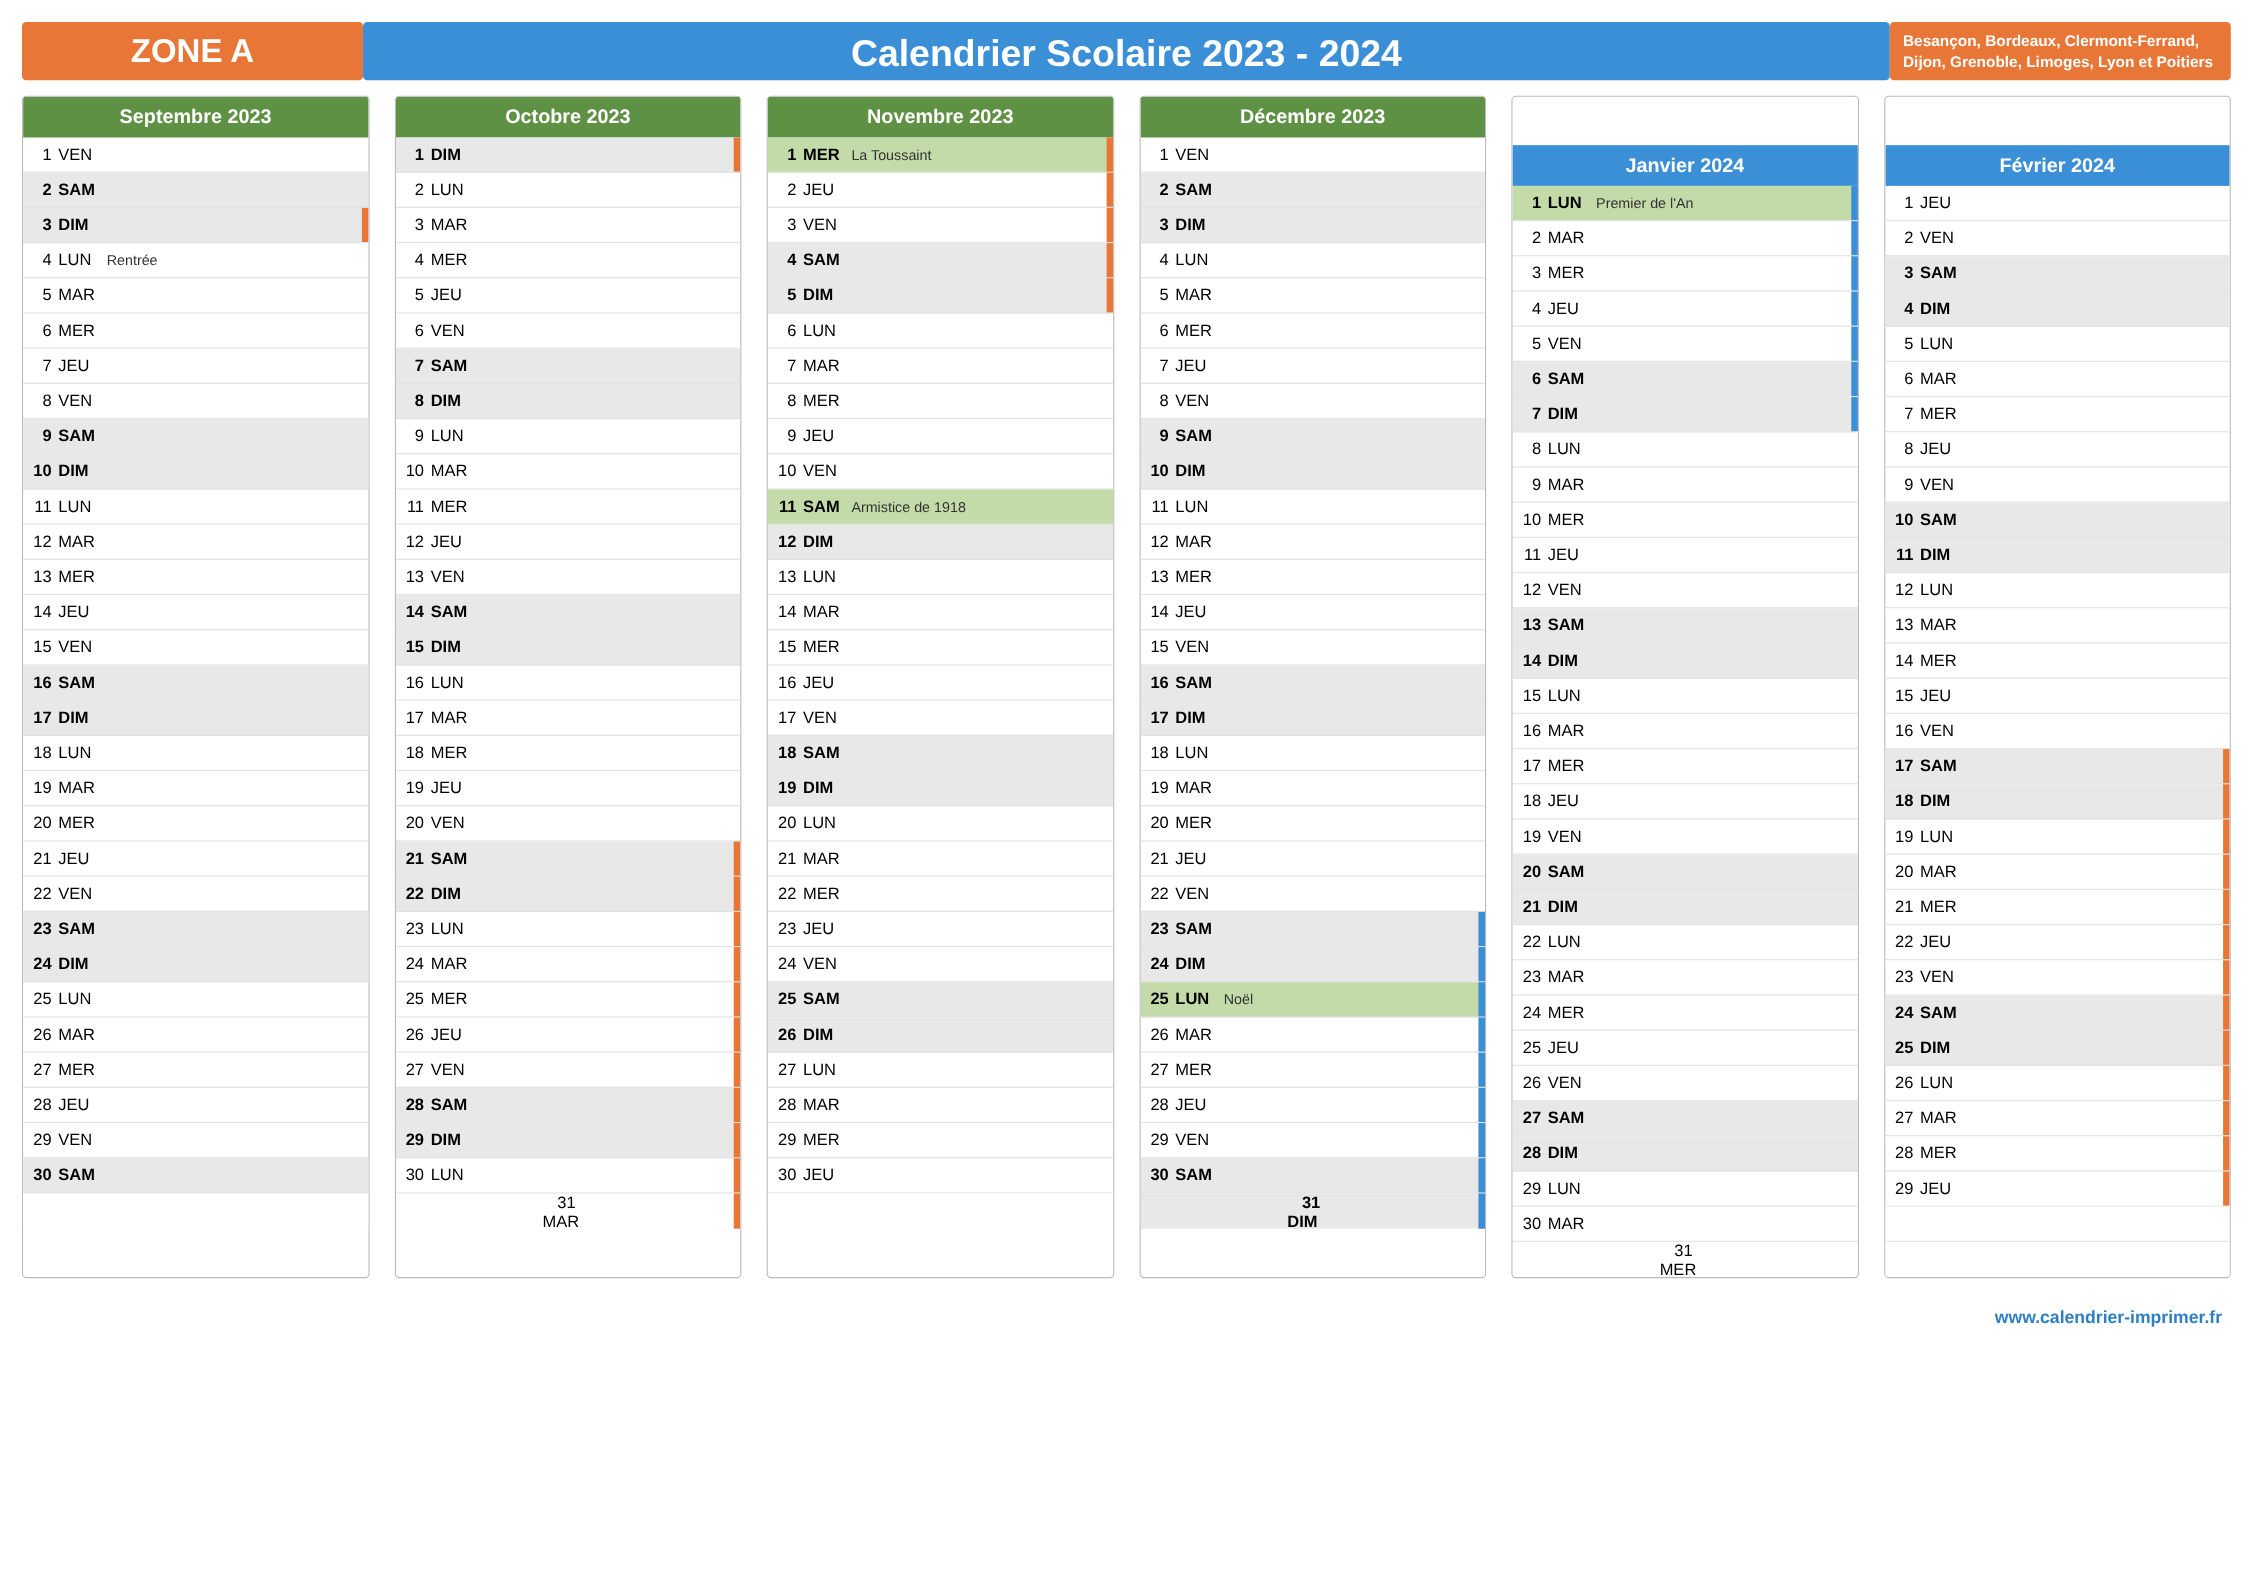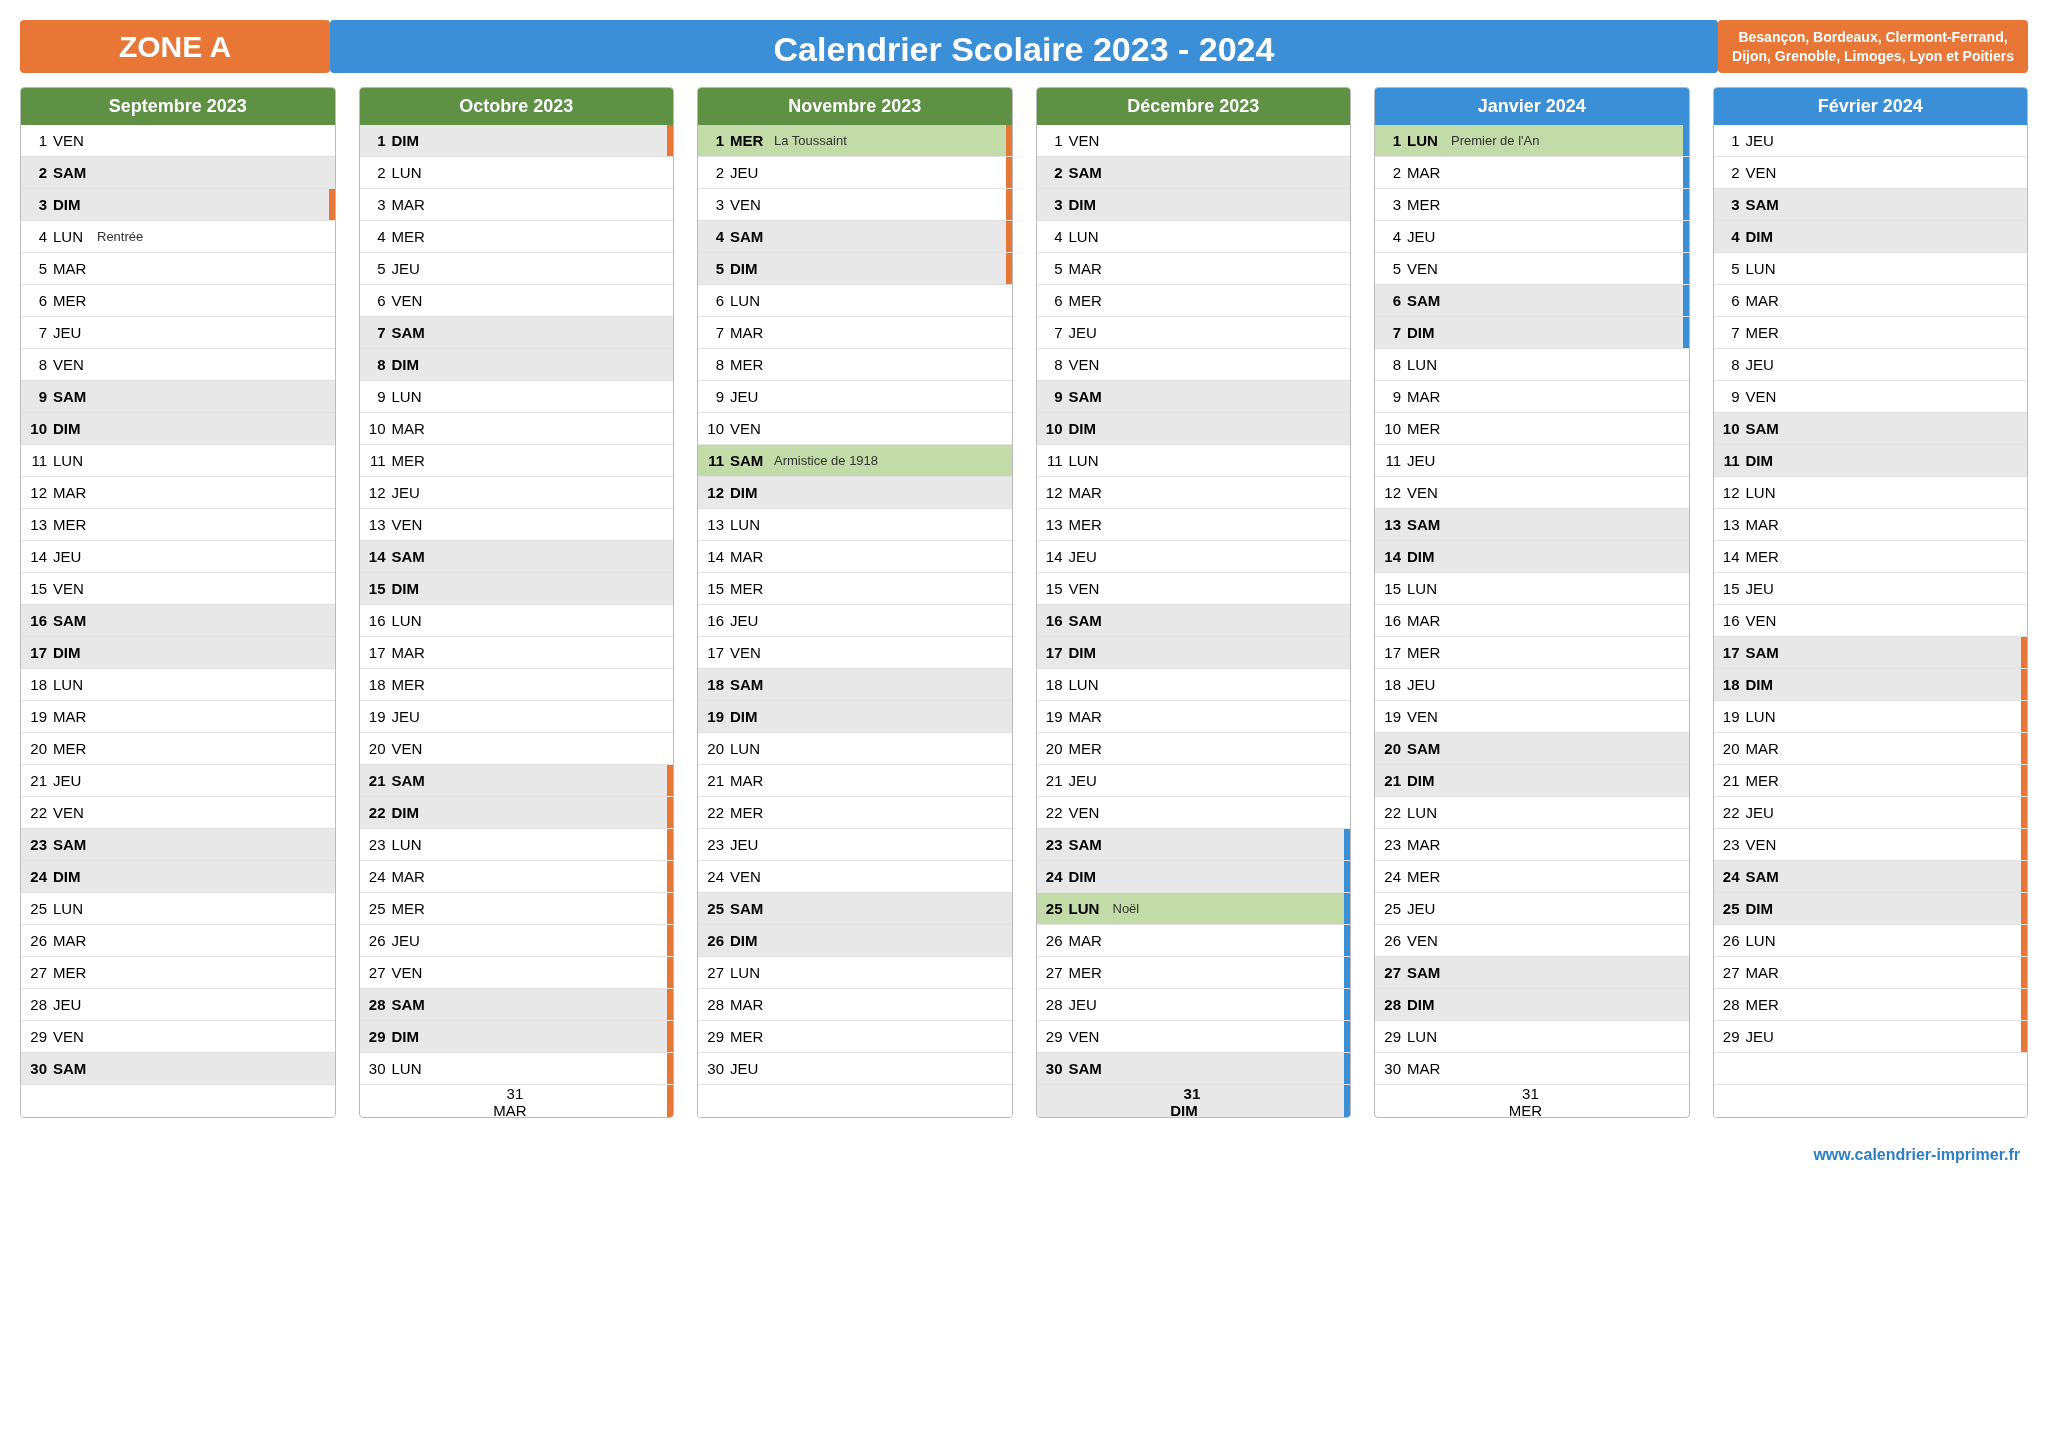--- a/index.html
+++ b/index.html
@@ -2,26 +2,26 @@
 <html><head>
 <meta charset="utf-8">
 <style>
   * { box-sizing: border-box; margin: 0; padding: 0; }
   body { font-family: Arial, Helvetica, sans-serif; background: #fff; padding: 20px; width: 2048px; }
   .header { display: flex; margin-bottom: 14px; }
   .zone-box { background: #e77637; color: #fff; font-weight: bold; font-size: 30px; width: 310px; display: flex; align-items: center; justify-content: center; border-radius: 4px; }
   .title-box { flex: 1; background: #3b8fd6; color: #fff; text-align: center; border-radius: 4px; display: flex; flex-direction: column; }
   .title-main { font-size: 34px; font-weight: bold; padding: 10px 0 4px; }
   .title-sub { background: #2d7fc4; font-size: 17px; font-weight: bold; padding: 8px 0; border-top: 2px solid #fff; }
-  .cities-box { background: #e77637; color: #fff; font-size: 14px; font-weight: bold; width: 310px; display: flex; align-items: center; justify-content: center; text-align: center; padding: 6px 12px; border-radius: 4px; line-height: 1.3; }
+  .cities-box { background: #e77637; color: #fff; font-size: 14px; font-weight: bold; width: 310px; display: flex; align-items: center; justify-content: center; text-align: left; padding: 6px 12px; border-radius: 4px; line-height: 1.3; }
   .months { display: flex; gap: 23px; }
   .month { flex: 1; border: 1px solid #bbb; border-radius: 4px; overflow: hidden; }
   .month-header { color: #fff; text-align: center; font-weight: bold; font-size: 18px; padding: 8px 0; }
   .mh-green { background: #5e9144; }
-  .mh-blue { background: #3b8fd6; }
+  .mh-blue { background: #3b8fd6; margin-top: 44px; }
   .day { display: flex; align-items: center; font-size: 15px; height: 32px; border-bottom: 1px solid #e2e2e2; position: relative; padding: 0 6px 0 4px; }
   .day:last-child { border-bottom: none; flex-direction: column; }
   .day .num { width: 28px; text-align: right; padding-right: 6px; }
   .day .dow { width: 44px; }
   .day .note { font-size: 13px; color: #333; }
   .day.weekend { background: #e8e8e8; font-weight: bold; }
   .day.holiday { background: #c3dba8; font-weight: bold; }
   .day.holiday .note { font-weight: normal; }
   .day .bar { position: absolute; right: 0; top: 0; bottom: 0; width: 6px; }
   .bar.orange { background: #e77637; }

